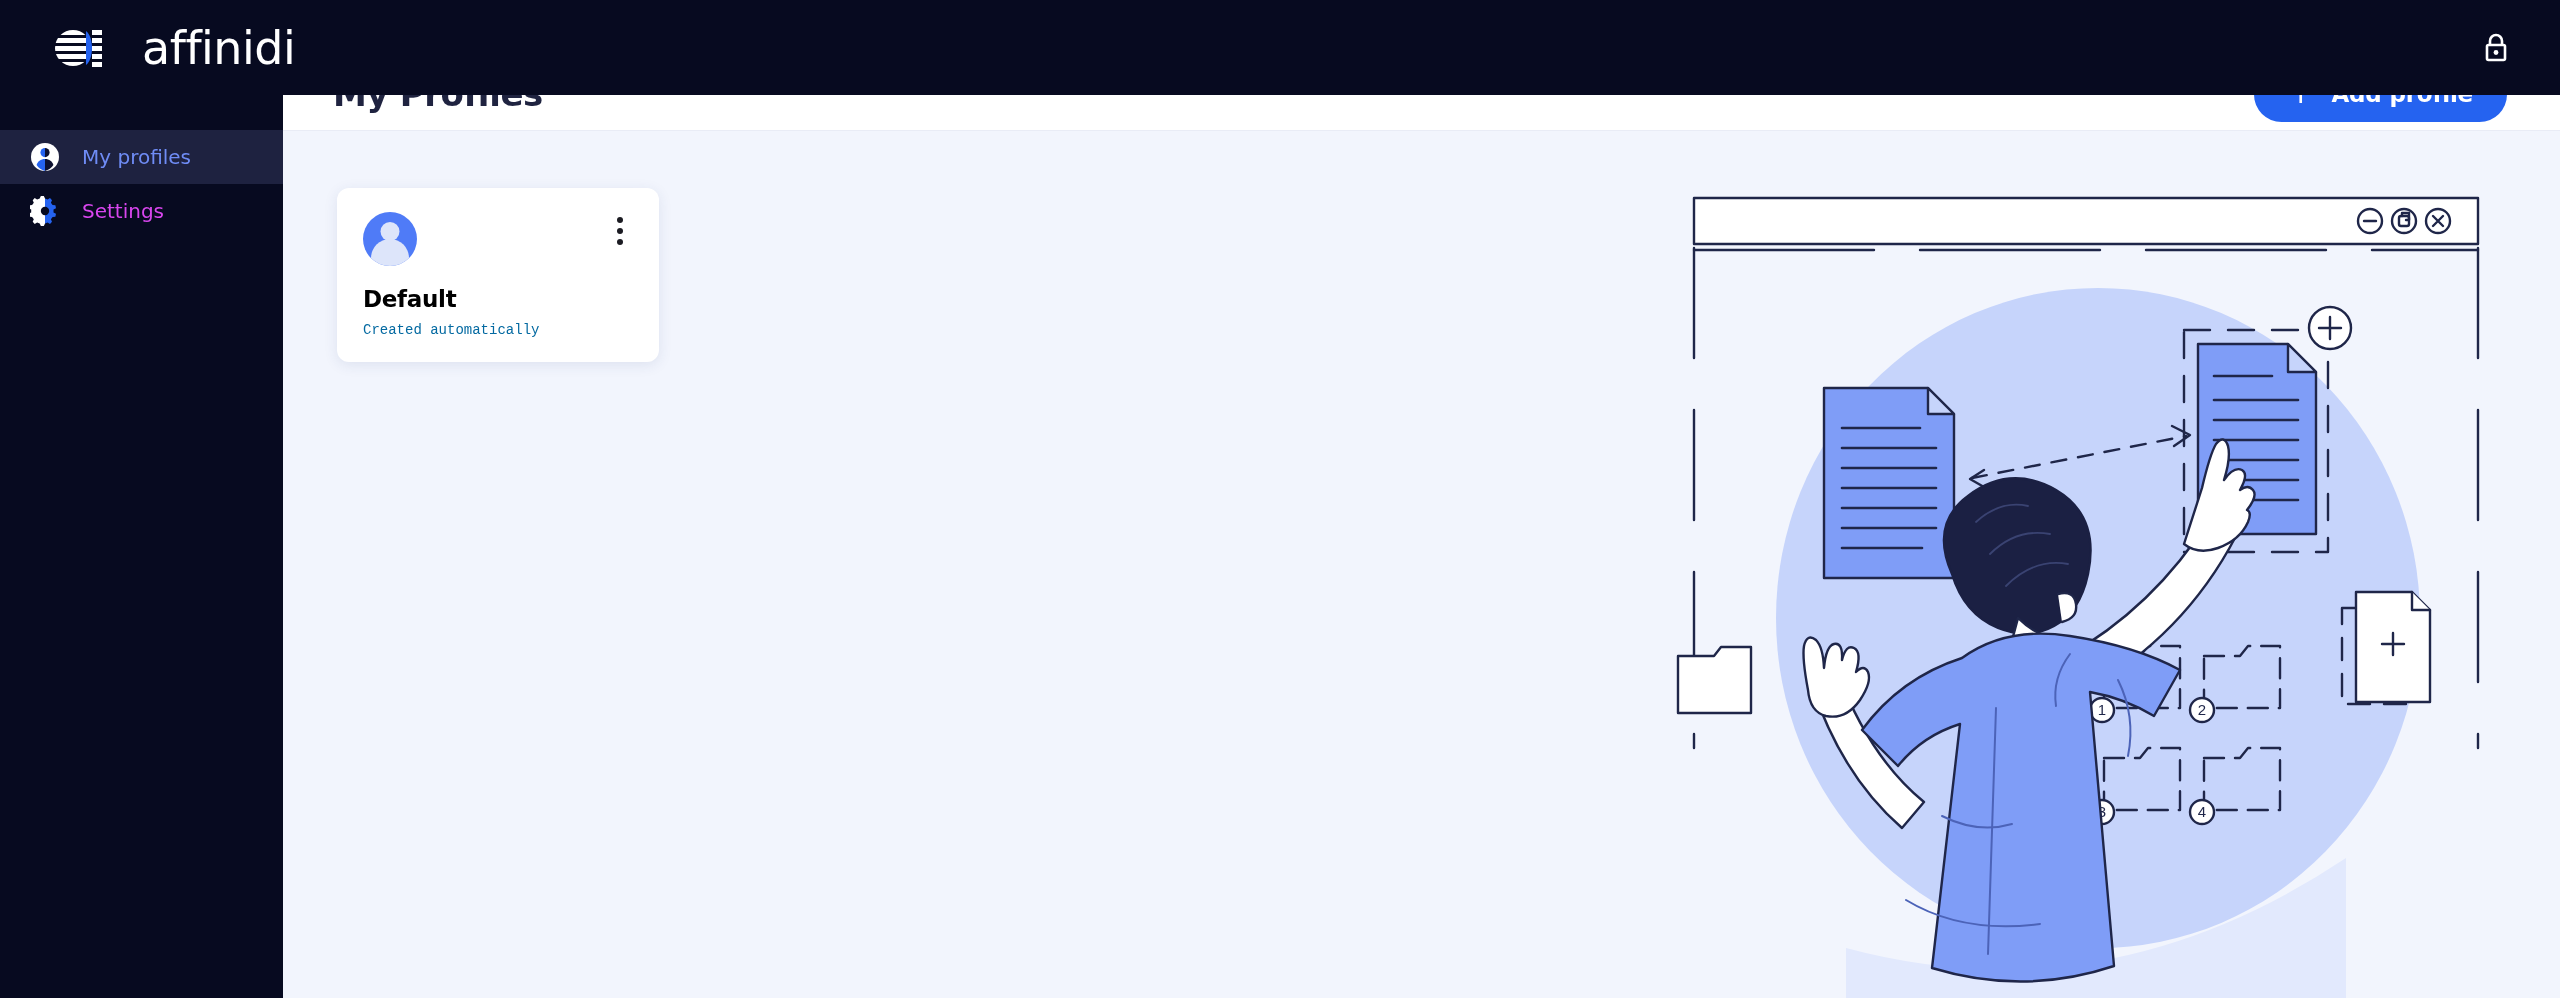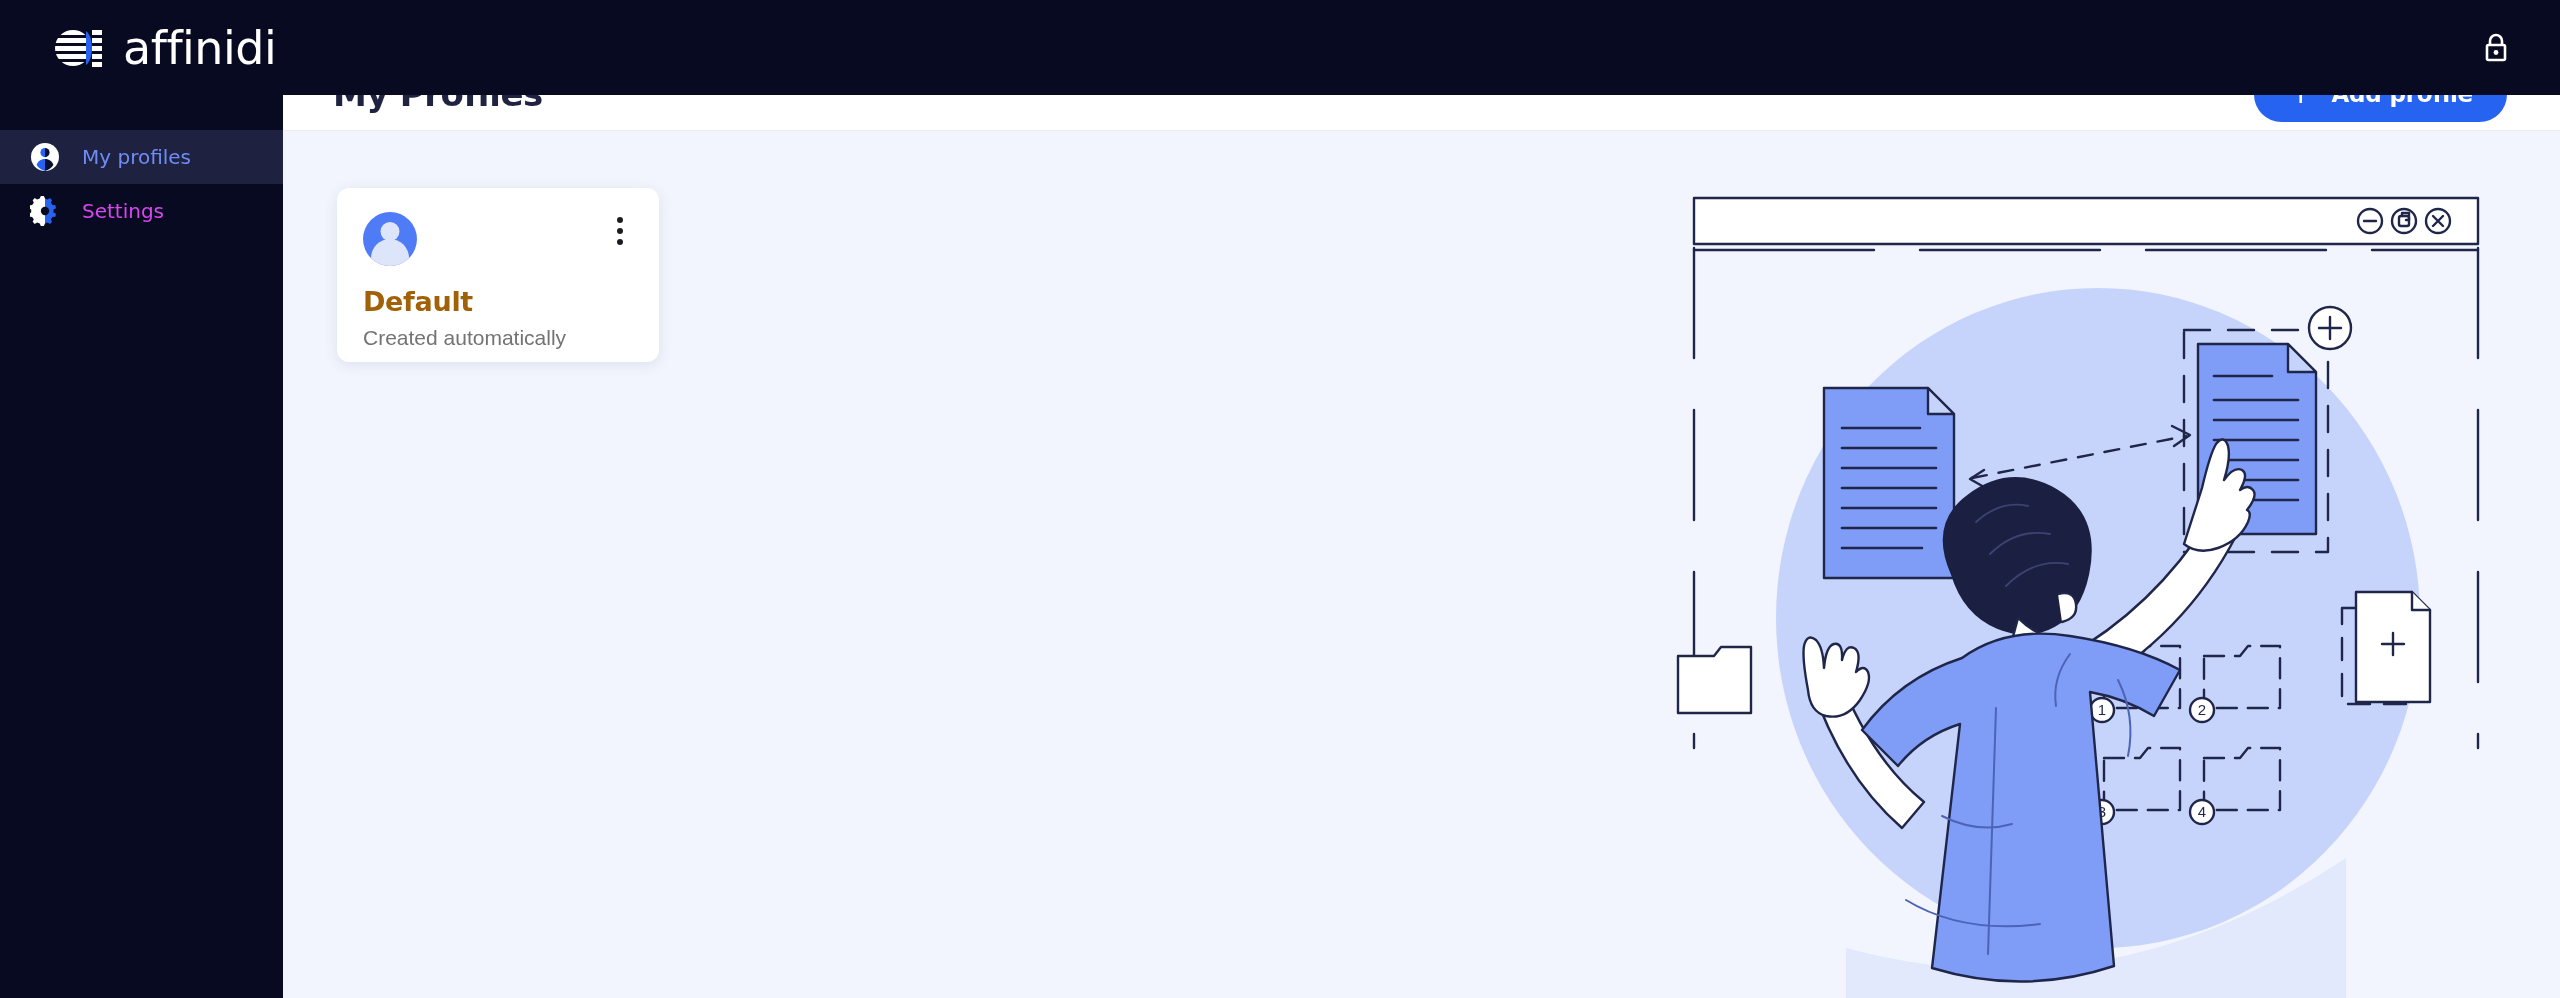--- a/index.html
+++ b/index.html
@@ -28,21 +28,21 @@
     height: 95px;
     background: #070a20;
     display: flex;
     align-items: center;
     z-index: 20;
   }
 
   .brand {
     display: flex;
     align-items: center;
-    gap: 9px;
+    gap: 28px;
     margin-left: 52px;
   }
 
   .brand-mark { width: 62px; height: 44px; display: block; }
 
   .brand-word {
     color: #ffffff;
     font-size: 46px;
     font-weight: 400;
     letter-spacing: -0.5px;
@@ -215,34 +215,34 @@
 
   .kebab i {
     display: block;
     width: 6px; height: 6px;
     border-radius: 50%;
     background: #1b1b22;
   }
 
   .card-name {
     margin-top: 22px;
-    color: #a16207;
-    font-size: 27px;
+    color: #000000;
+    font-size: 23px;
     font-weight: bold;
     line-height: 1;
     letter-spacing: -0.3px;
     font-family: "DejaVu Sans", sans-serif;
   }
 
   .card-sub {
     margin-top: 12px;
-    color: #737373;
-    font-size: 21px;
+    color: #0369a1;
+    font-size: 14px;
     line-height: 1;
-    font-family: Liberation Sans, sans-serif;
+    font-family: Liberation Mono, monospace;
   }
 
   
   .illustration {
     position: absolute;
     right: 64px;
     bottom: 0;
     width: 830px;
     height: 810px;
     pointer-events: none;

